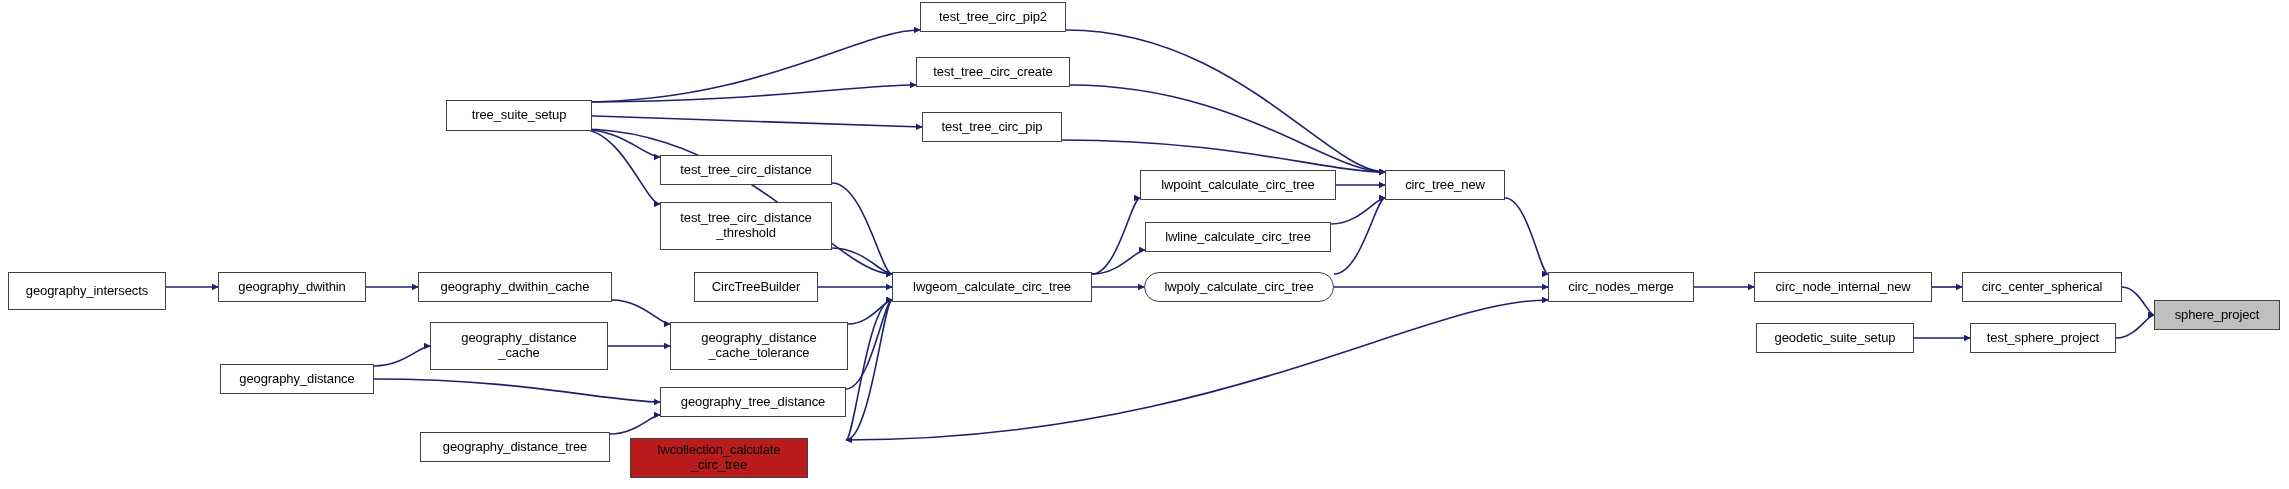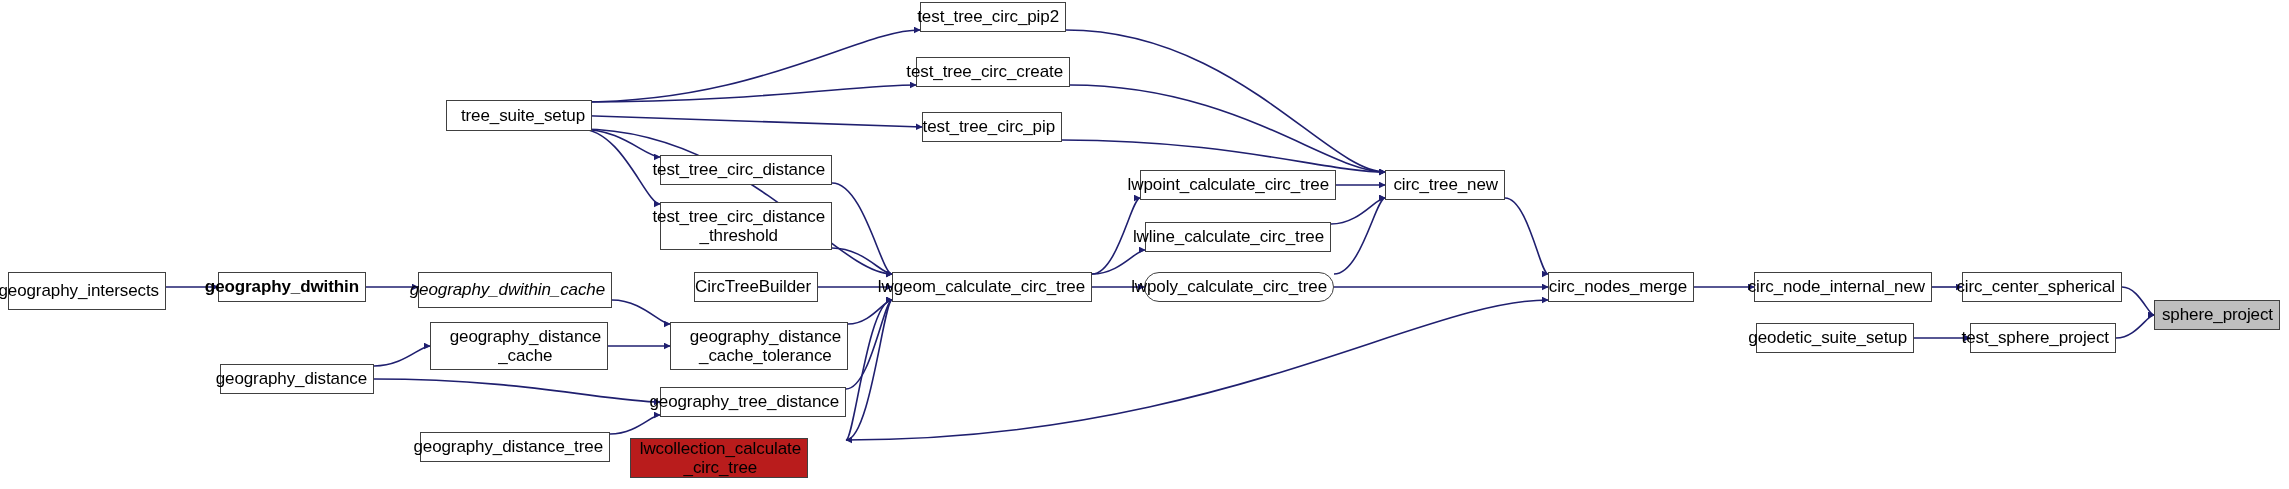--- a/index.html
+++ b/index.html
@@ -24,25 +24,25 @@
     width: 2289px;
     height: 489px;
     pointer-events: none;
   }
   .node {
     position: absolute;
     box-sizing: border-box;
     border: 1.4px solid #404040;
     background: #ffffff;
     color: #000000;
-    font-size: 17px;
+    font-size: 13px;
     line-height: 1.12;
     display: flex;
     align-items: center;
-    justify-content: flex-end;
+    justify-content: center;
     text-align: center;
     white-space: pre-line;
     letter-spacing: -0.1px;
     z-index: 5;
   }
   .node.highlight {
     background: #bfbfbf;
   }
   .node-label {
     display: block;
@@ -102,22 +102,22 @@
     <div class="node" style="left: 916px; top: 57px; width: 154px; height: 30px; border-color: rgb(64, 64, 64); background: rgb(255, 255, 255);"><span class="node-label">test_tree_circ_create</span></div>
     <div class="node" style="left: 922px; top: 112px; width: 140px; height: 30px; border-color: rgb(64, 64, 64); background: rgb(255, 255, 255);"><span class="node-label">test_tree_circ_pip</span></div>
     <div class="node" style="left: 446px; top: 100px; width: 146px; height: 31px; border-color: rgb(64, 64, 64); background: rgb(255, 255, 255);"><span class="node-label">tree_suite_setup</span></div>
     <div class="node" style="left: 660px; top: 155px; width: 172px; height: 30px; border-color: rgb(64, 64, 64); background: rgb(255, 255, 255);"><span class="node-label">test_tree_circ_distance</span></div>
     <div class="node" style="left: 660px; top: 202px; width: 172px; height: 48px; border-color: rgb(64, 64, 64); background: rgb(255, 255, 255);"><span class="node-label">test_tree_circ_distance
 _threshold</span></div>
     <div class="node" style="left: 1140px; top: 170px; width: 196px; height: 30px; border-color: rgb(64, 64, 64); background: rgb(255, 255, 255);"><span class="node-label">lwpoint_calculate_circ_tree</span></div>
     <div class="node" style="left: 1145px; top: 222px; width: 186px; height: 30px; border-color: rgb(64, 64, 64); background: rgb(255, 255, 255);"><span class="node-label">lwline_calculate_circ_tree</span></div>
     <div class="node" style="left: 1385px; top: 170px; width: 120px; height: 30px; border-color: rgb(64, 64, 64); background: rgb(255, 255, 255);"><span class="node-label">circ_tree_new</span></div>
     <div class="node" style="left: 8px; top: 272px; width: 158px; height: 38px; border-color: rgb(64, 64, 64); background: rgb(255, 255, 255);"><span class="node-label">geography_intersects</span></div>
-    <div class="node" style="left: 218px; top: 272px; width: 148px; height: 30px; border-color: rgb(64, 64, 64); background: rgb(255, 255, 255); font-weight: bold;"><span class="node-label">geography_dwithin</span></div>
-    <div class="node" style="left: 418px; top: 272px; width: 194px; height: 36px; border-color: rgb(64, 64, 64); background: rgb(255, 255, 255); font-style: italic;"><span class="node-label">geography_dwithin_cache</span></div>
+    <div class="node" style="left: 218px; top: 272px; width: 148px; height: 30px; border-color: rgb(64, 64, 64); background: rgb(255, 255, 255);"><span class="node-label">geography_dwithin</span></div>
+    <div class="node" style="left: 418px; top: 272px; width: 194px; height: 30px; border-color: rgb(64, 64, 64); background: rgb(255, 255, 255);"><span class="node-label">geography_dwithin_cache</span></div>
     <div class="node" style="left: 694px; top: 272px; width: 124px; height: 30px; border-color: rgb(64, 64, 64); background: rgb(255, 255, 255);"><span class="node-label">CircTreeBuilder</span></div>
     <div class="node" style="left: 892px; top: 272px; width: 200px; height: 30px; border-color: rgb(64, 64, 64); background: rgb(255, 255, 255);"><span class="node-label">lwgeom_calculate_circ_tree</span></div>
     <div class="node" style="left: 1144px; top: 272px; width: 190px; height: 30px; border-color: rgb(64, 64, 64); background: rgb(255, 255, 255); border-radius: 15px;"><span class="node-label">lwpoly_calculate_circ_tree</span></div>
     <div class="node" style="left: 1548px; top: 272px; width: 146px; height: 30px; border-color: rgb(64, 64, 64); background: rgb(255, 255, 255);"><span class="node-label">circ_nodes_merge</span></div>
     <div class="node" style="left: 1754px; top: 272px; width: 178px; height: 30px; border-color: rgb(64, 64, 64); background: rgb(255, 255, 255);"><span class="node-label">circ_node_internal_new</span></div>
     <div class="node" style="left: 1962px; top: 272px; width: 160px; height: 30px; border-color: rgb(64, 64, 64); background: rgb(255, 255, 255);"><span class="node-label">circ_center_spherical</span></div>
     <div class="node highlight" style="left: 2154px; top: 300px; width: 126px; height: 30px; border-color: rgb(64, 64, 64); background: rgb(191, 191, 191);"><span class="node-label">sphere_project</span></div>
     <div class="node" style="left: 430px; top: 322px; width: 178px; height: 48px; border-color: rgb(64, 64, 64); background: rgb(255, 255, 255);"><span class="node-label">geography_distance
 _cache</span></div>
     <div class="node" style="left: 670px; top: 322px; width: 178px; height: 48px; border-color: rgb(64, 64, 64); background: rgb(255, 255, 255);"><span class="node-label">geography_distance

